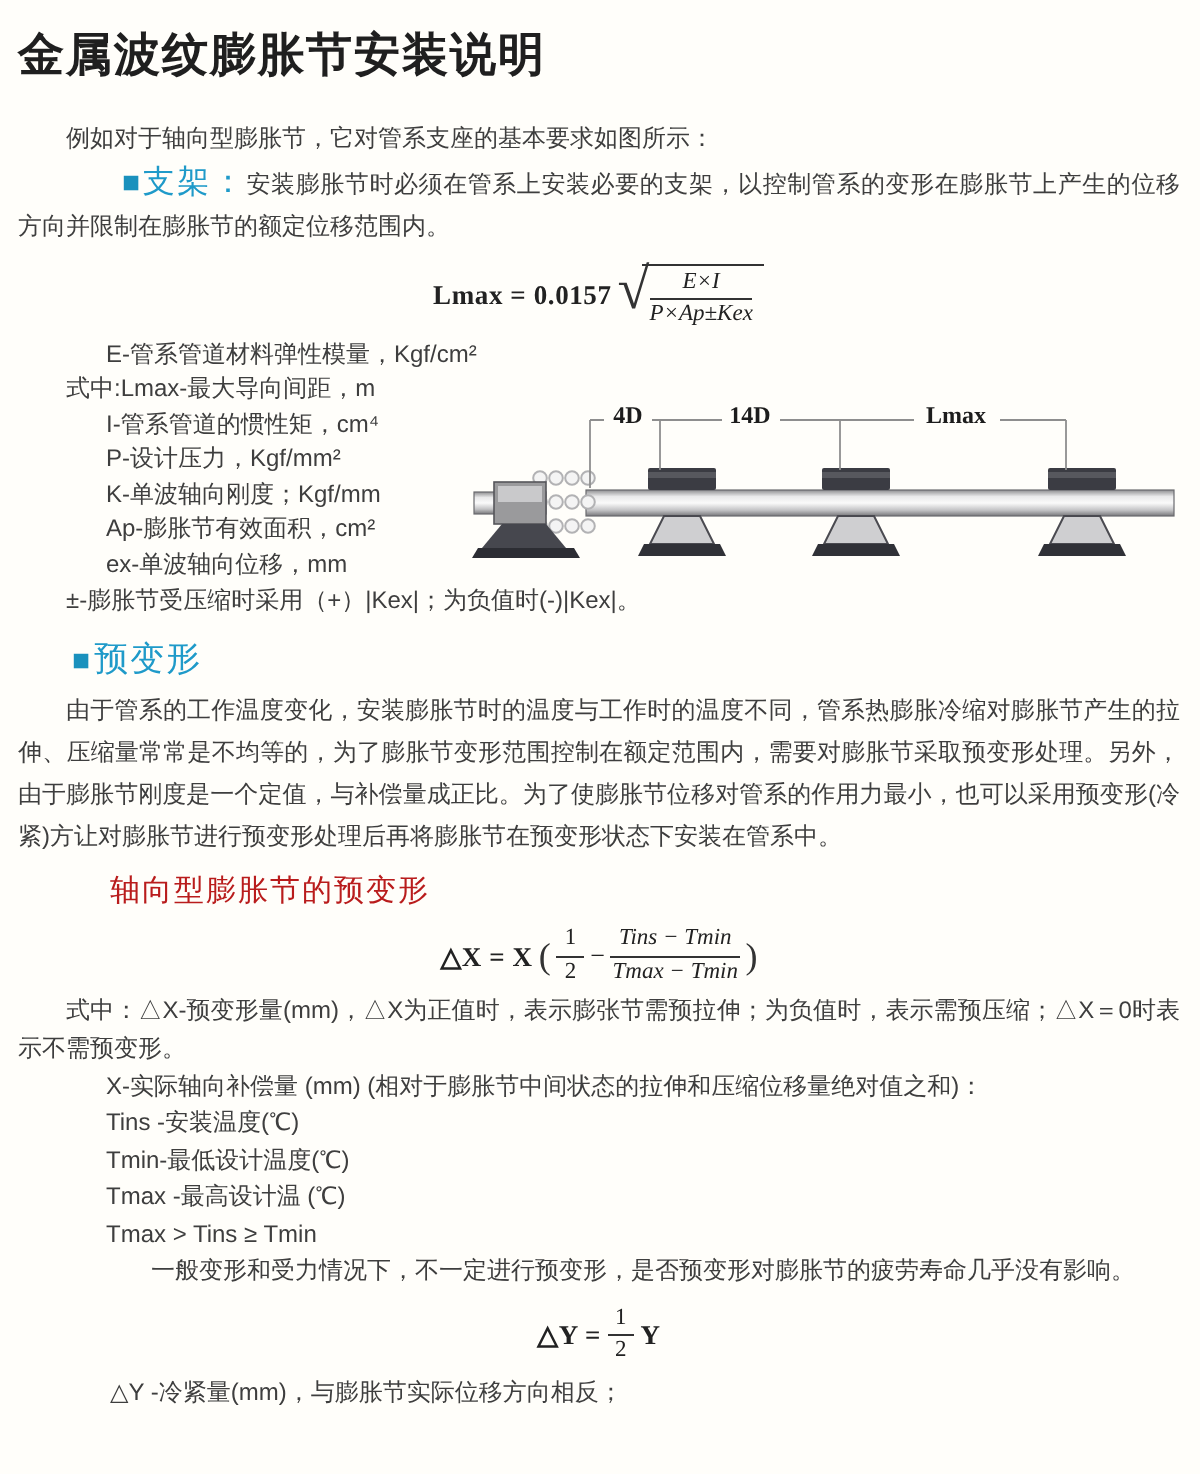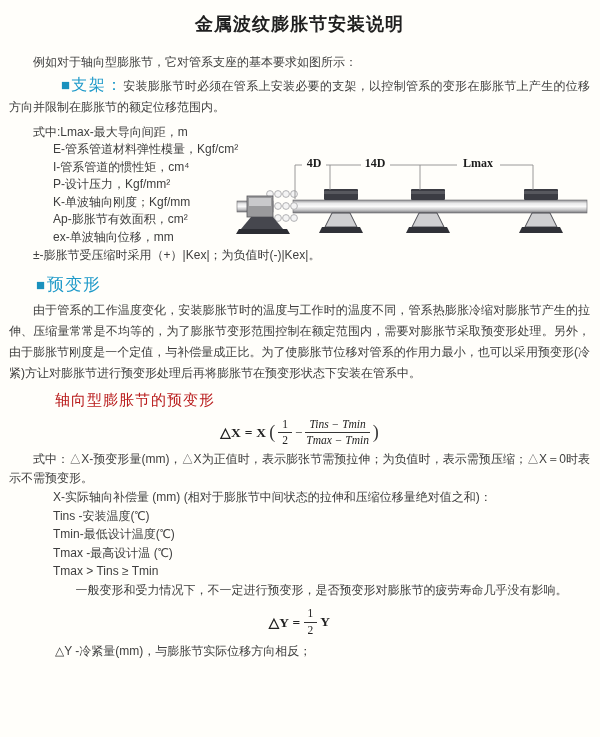--- a/index.html
+++ b/index.html
@@ -11,22 +11,21 @@
     overflow:hidden;
   }
   .page {
     position:relative;
     width:600px; height:737px;
     background:#fffefa;
     padding:12px 10px 0 9px;
     overflow:hidden;
   }
   .title {
-    text-align:center;
-    font-size:18px;
+    font-size:23px;
     font-weight:bold;
     color:#1f1f1f;
     letter-spacing:1px;
     margin-bottom:16px;
   }
   .para {
     font-size:12px;
     line-height:21.5px;
     text-align:justify;
     color:#3e3e3e;
@@ -110,24 +109,38 @@
 <body>
 
 <div class="page">
 
   <h1 class="title">金属波纹膨胀节安装说明</h1>
 
   <p class="para p-example">例如对于轴向型膨胀节，它对管系支座的基本要求如图所示：</p>
 
   <p class="para p-support"><span class="inline-sq sq-accent">■</span><span class="inline-heading accent">支架：</span><span>安装膨胀节时必须在管系上安装必要的支架，以控制管系的变形在膨胀节上产生的位移方向并限制在膨胀节的额定位移范围内。</span></p>
 
+  <div class="formula-block f1">
+    <span class="formula-row">
+      <span class="f-lhs">Lmax = 0.0157</span>
+      <span class="sqrt">
+        <span class="sqrt-sign">√</span>
+        <span class="sqrt-body">
+          <span class="frac it">
+            <span class="num">E×I</span>
+            <span class="den">P×Ap±Kex</span>
+          </span>
+        </span>
+      </span>
+    </span>
+  </div>
 
   <div class="defs-wrap">
+    <div class="def-line ind45">E-管系管道材料弹性模量，Kgf/cm²</div>
     <div class="def-line ind25">式中:Lmax-最大导向间距，m</div>
-    <div class="def-line ind45">E-管系管道材料弹性模量，Kgf/cm²</div>
     <div class="def-line ind45">I-管系管道的惯性矩，cm⁴</div>
     <div class="def-line ind45">P-设计压力，Kgf/mm²</div>
     <div class="def-line ind45">K-单波轴向刚度；Kgf/mm</div>
     <div class="def-line ind45">Ap-膨胀节有效面积，cm²</div>
     <div class="def-line ind45">ex-单波轴向位移，mm</div>
 
     <svg class="diagram" viewBox="0 0 362 102" xmlns="http://www.w3.org/2000/svg">
       <defs>
         <linearGradient id="pg" x1="0" y1="0" x2="0" y2="1">
           <stop offset="0" stop-color="#8e8e90"></stop>

